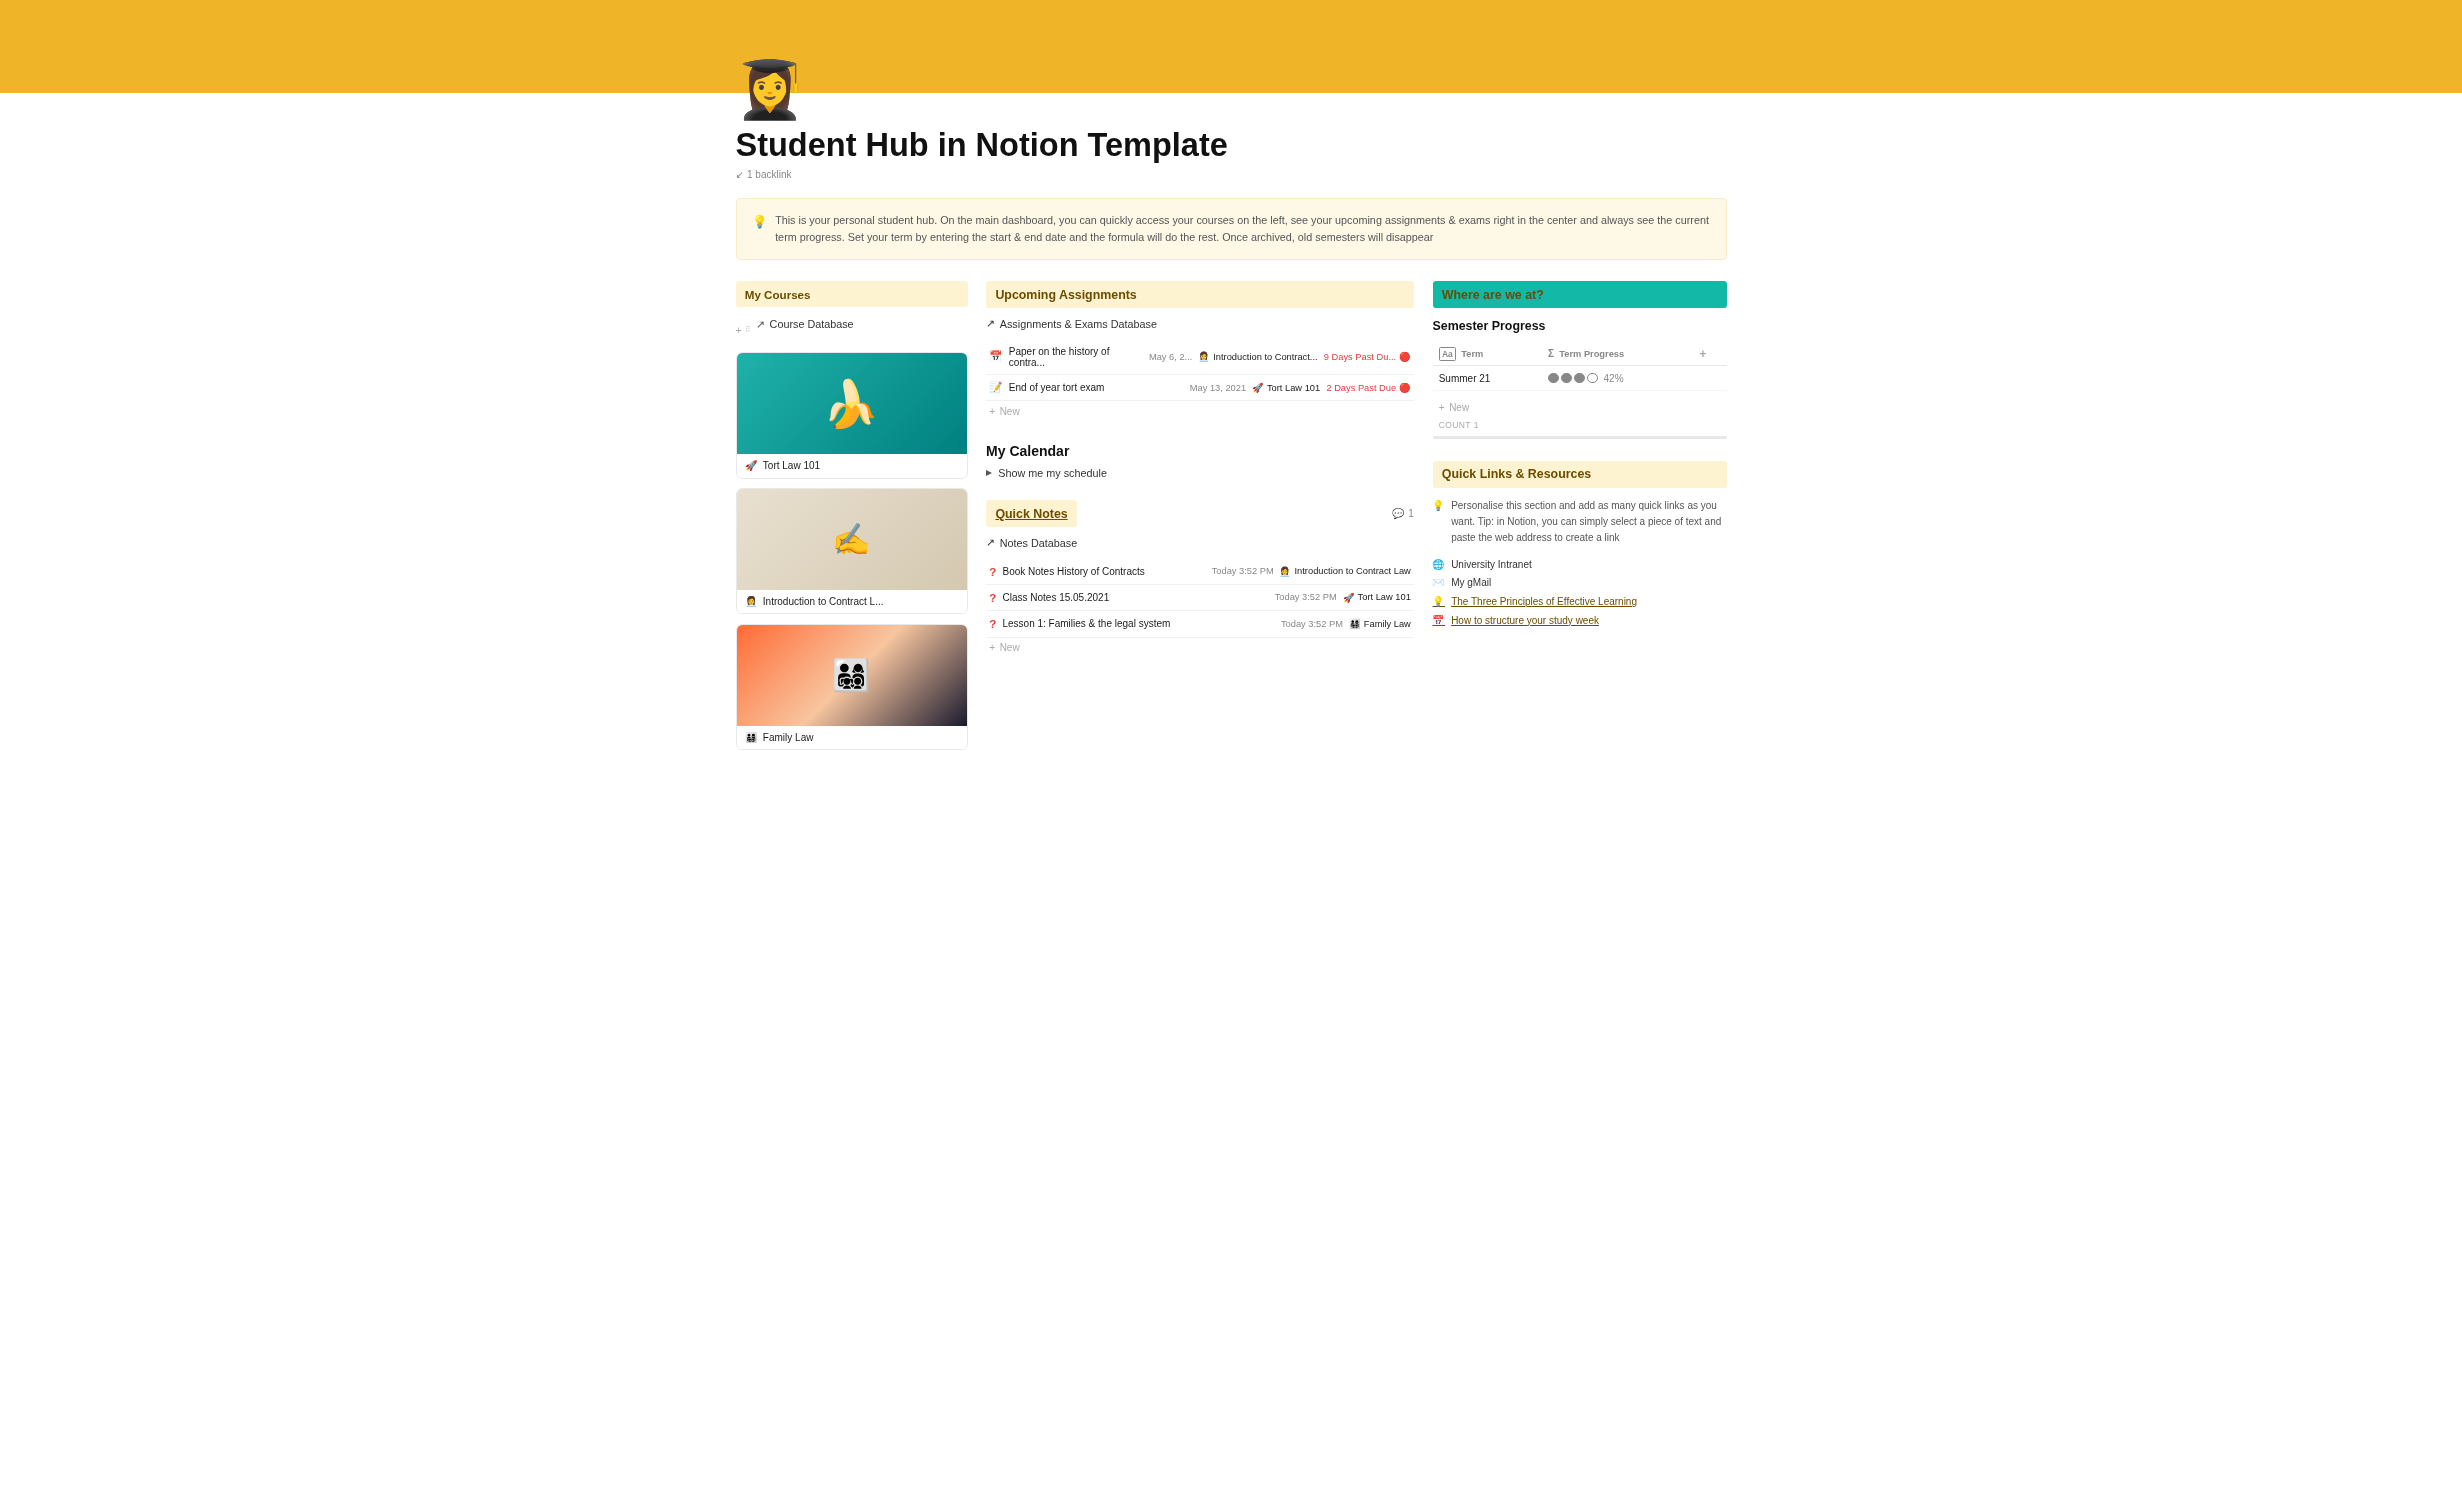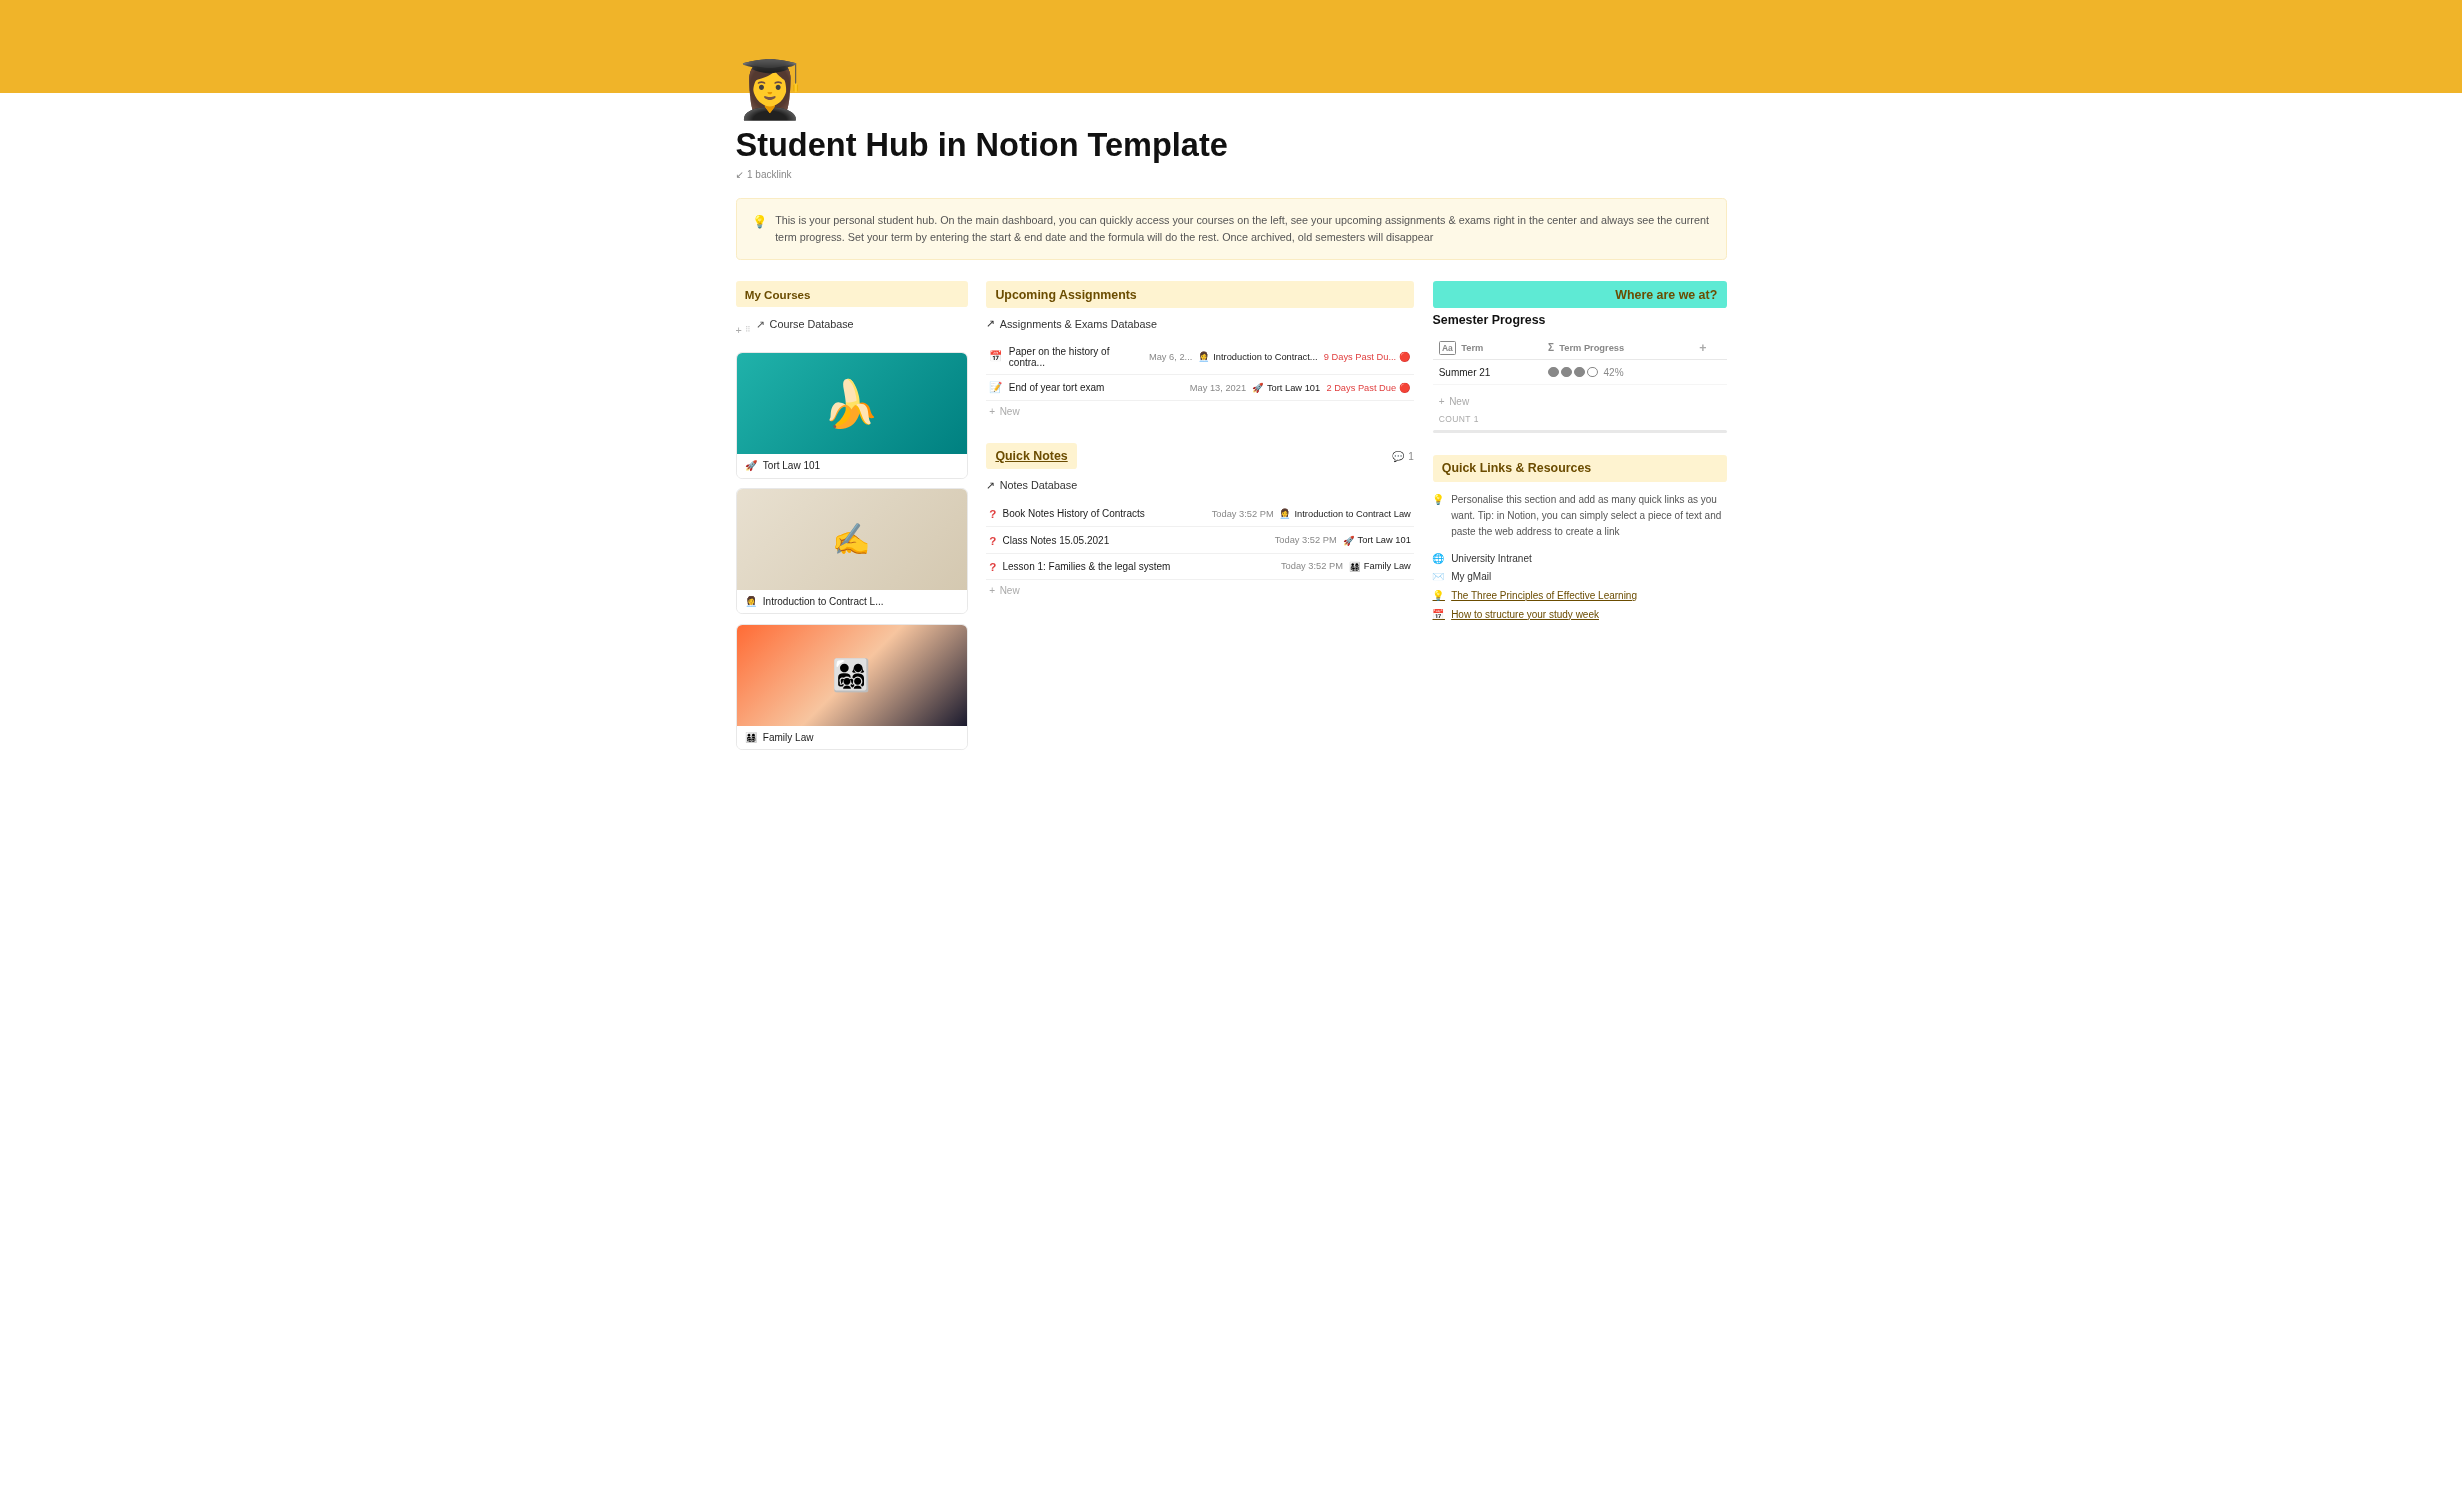--- a/index.html
+++ b/index.html
@@ -314,25 +314,24 @@
       font-size: 9.3px;
     }
 
     
     .right-col {}
 
     .where-header {
       font-size: 12.4px;
       font-weight: 600;
       color: #6b4c00;
-      background: #5eead4;
+      background: #14b8a6;
       padding: 6.2px 9.3px;
       border-radius: 3.1px;
-      margin-bottom: 5px;
-      text-align: right;
+      margin-bottom: 11px;
     }
 
     .semester-title {
       font-size: 12.4px;
       font-weight: 600;
       color: #111;
       margin-bottom: 9.3px;
     }
 
     .progress-table {
@@ -563,20 +562,27 @@
             <span>🔴</span>
           </div>
         </div>
 
         <div class="new-row">
           <span>+</span>
           <span>New</span>
         </div>
       </div>
 
+      <div class="calendar-section">
+        <h3 class="calendar-title">My Calendar</h3>
+        <div class="calendar-toggle">
+          <span class="triangle-right"></span>
+          <span>Show me my schedule</span>
+        </div>
+      </div>
 
       <div class="quick-notes-section">
         <div class="quick-notes-header">
           <span class="quick-notes-title">Quick Notes</span>
           <div class="comment-badge">
             <span>💬</span>
             <span>1</span>
           </div>
         </div>
 

